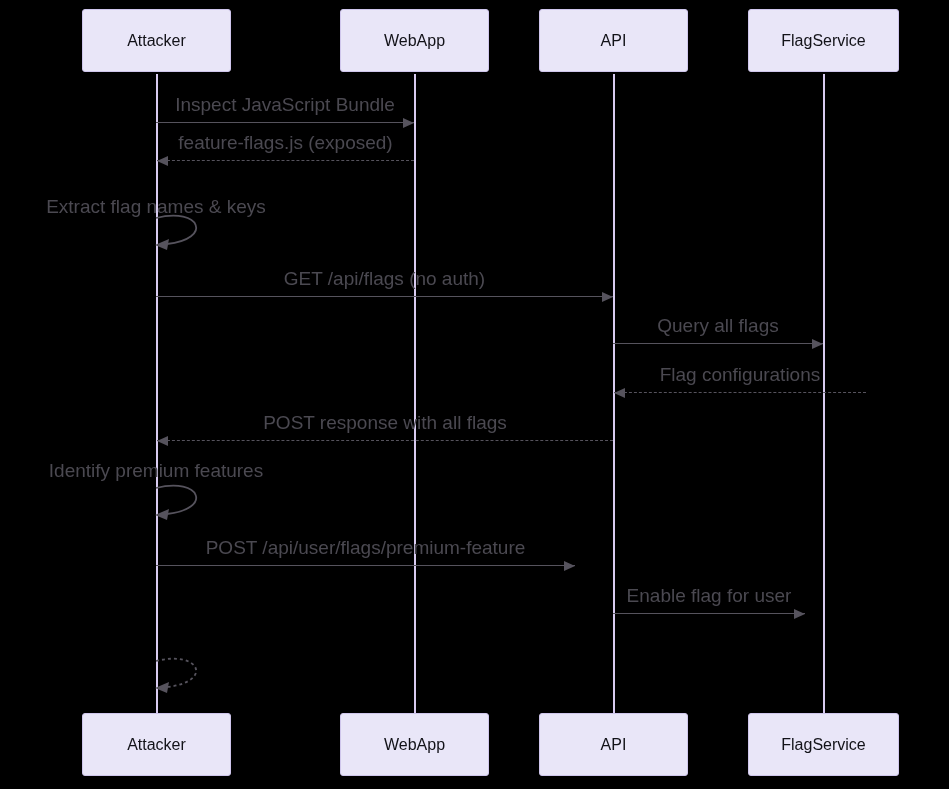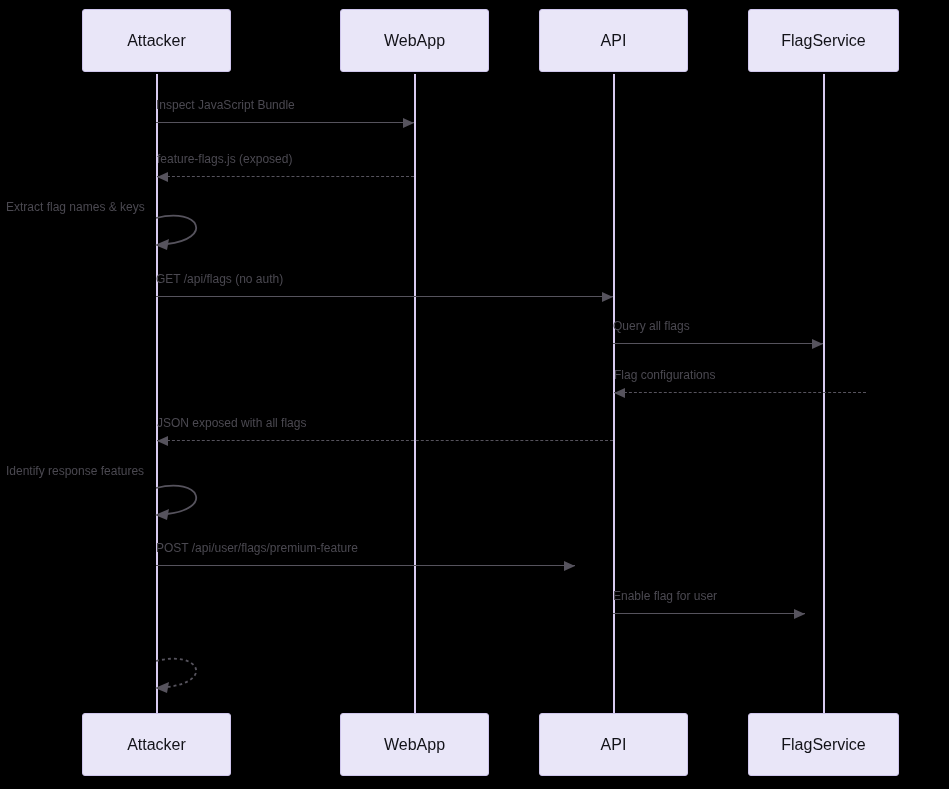--- a/index.html
+++ b/index.html
@@ -30,21 +30,21 @@
     border-radius:3px;
     display:flex;align-items:center;justify-content:center;
     font-size:16px;color:var(--actor-text);
     box-sizing:border-box;
   }
   .actor-box.top{top:9px;}
   .actor-box.bottom{top:713px;}
   .msg{position:absolute;height:40px;}
   .msg-label{
     position:absolute;top:0;left:0;right:0;height:22px;line-height:22px;
-    font-size:12px;color:var(--message-text);
+    text-align:center;font-size:19px;color:var(--message-text);
     white-space:nowrap;
   }
   .msg-line{position:absolute;top:28px;left:0;right:0;height:0;}
   .msg-line.solid{border-top:1.6px solid var(--message-line);}
   .msg-line.dashed{border-top:1.6px dashed var(--message-line);}
   .head{position:absolute;top:23.5px;width:0;height:0;}
   .head.right{right:0;border-top:5px solid transparent;border-bottom:5px solid transparent;border-left:11px solid var(--message-line);}
   .head.left{left:0;border-top:5px solid transparent;border-bottom:5px solid transparent;border-right:11px solid var(--message-line);}
   .loop{position:absolute;}
 </style>
@@ -83,21 +83,21 @@
   <div class="actor-box bottom" style="left:748px;width:151px">
       <span>FlagService</span>
     </div>
 
   <div class="msg" style="left:156px;top:94px;width:258px">
     <div class="msg-label">Inspect JavaScript Bundle</div>
     <div class="msg-line solid"></div>
     <div class="head right"></div>
   </div>
 
-  <div class="msg" style="left:157px;top:148px;width:257px">
+  <div class="msg" style="left:157px;top:132px;width:257px">
     <div class="msg-label">feature-flags.js (exposed)</div>
     <div class="msg-line dashed"></div>
     <div class="head left"></div>
   </div>
 
   <div class="msg" style="left:6px;top:196px;width:300px">
     <div class="msg-label">Extract flag names &amp; keys</div>
   </div>
   <svg class="loop" style="left:151px;top:213px" width="64" height="38" viewBox="0 0 64 38">
     <path d="M 5 5 C 50 -6, 62 26, 16 31" fill="none" stroke="#56535d" stroke-width="1.8"></path>
@@ -116,27 +116,27 @@
     <div class="head right"></div>
   </div>
 
   <div class="msg" style="left:614px;top:364px;width:252px">
     <div class="msg-label">Flag configurations</div>
     <div class="msg-line dashed"></div>
     <div class="head left"></div>
   </div>
 
   <div class="msg" style="left:157px;top:412px;width:456px">
-    <div class="msg-label">JSON exposed with all flags</div>
+    <div class="msg-label">POST response with all flags</div>
     <div class="msg-line dashed"></div>
     <div class="head left"></div>
   </div>
 
   <div class="msg" style="left:6px;top:460px;width:300px">
-    <div class="msg-label">Identify response features</div>
+    <div class="msg-label">Identify premium features</div>
   </div>
   <svg class="loop" style="left:151px;top:483px" width="64" height="38" viewBox="0 0 64 38">
     <path d="M 5 5 C 50 -6, 62 26, 16 31" fill="none" stroke="#56535d" stroke-width="1.8"></path>
     <polygon points="4,32 18,26 16,37" fill="#56535d"></polygon>
   </svg>
 
   <div class="msg" style="left:156px;top:537px;width:419px">
     <div class="msg-label">POST /api/user/flags/premium-feature</div>
     <div class="msg-line solid"></div>
     <div class="head right"></div>

